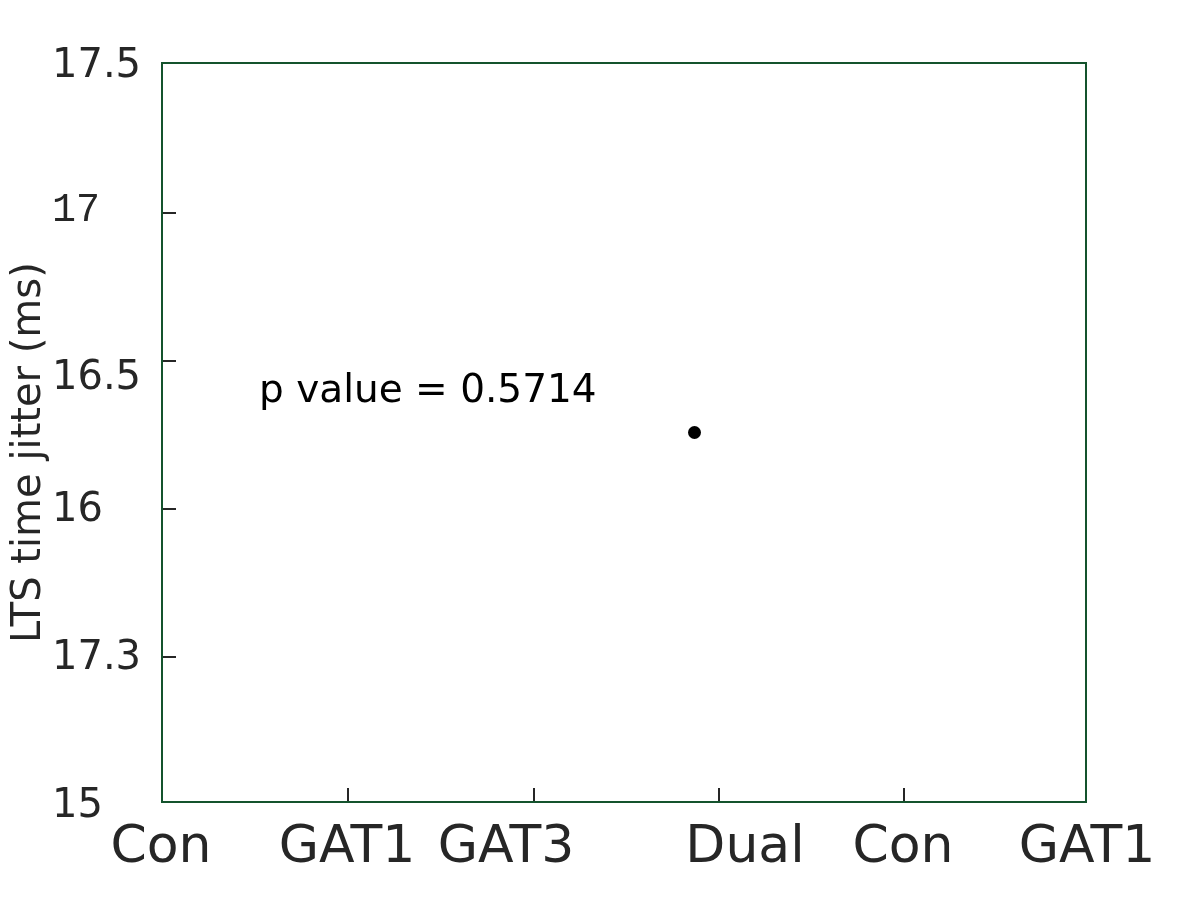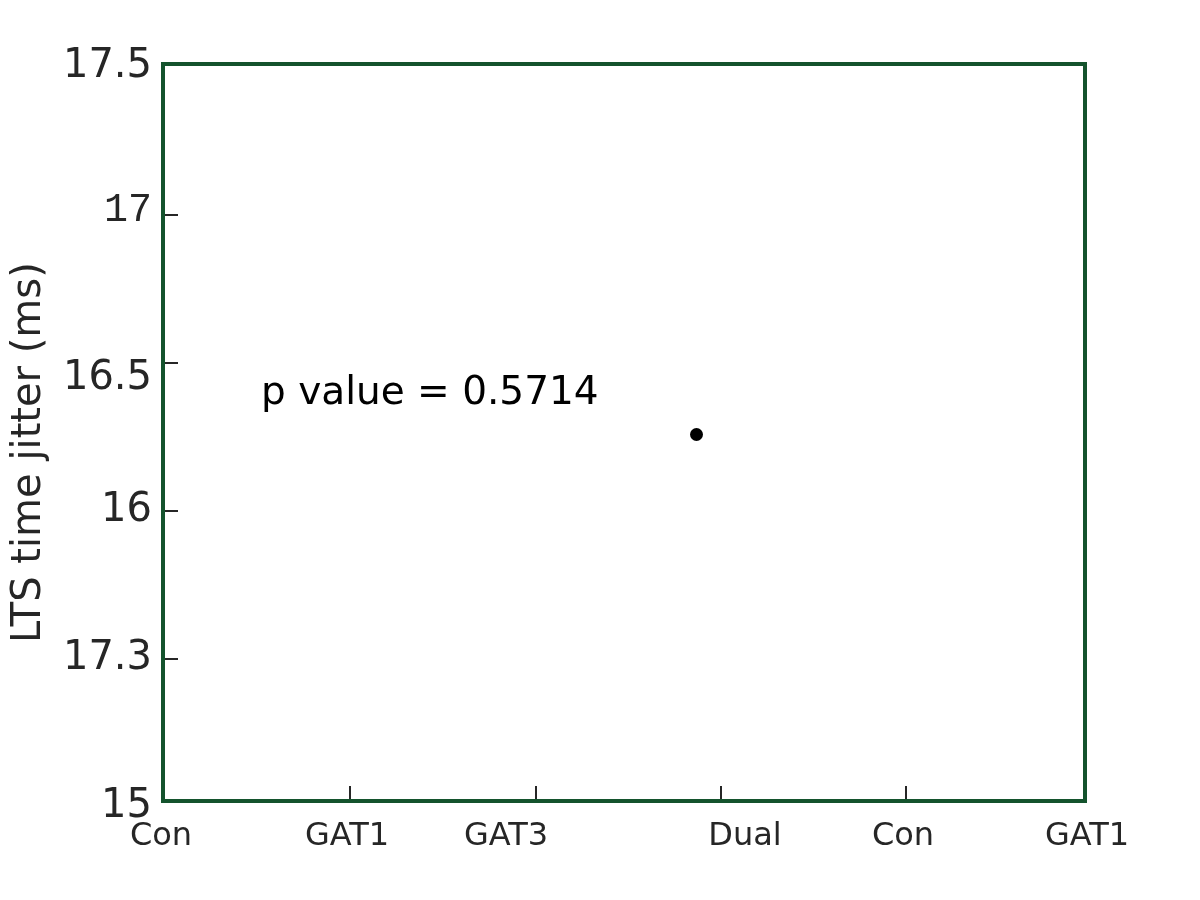--- a/index.html
+++ b/index.html
@@ -21,21 +21,21 @@
     background: #ffffff;
   }
 
   
   #plot-area {
     position: absolute;
     left: 161px;
     top: 62px;
     width: 926px;
     height: 741px;
-    border: 4px solid #14532d;
+    border: 2px solid #14532d;
     box-sizing: border-box;
     background: #ffffff;
   }
 
   
   .xtick {
     position: absolute;
     bottom: 0;
     width: 0;
     border-left: 2px solid #262626;
@@ -46,30 +46,30 @@
     left: 0;
     height: 0;
     border-top: 2px solid #262626;
     width: 13px;
   }
 
   
   .ytick-label {
     position: absolute;
     right: 1258px; 
-    text-align: right;
+    text-align: left;
     color: #262626;
     font-size: 40px;
     line-height: 1;
     white-space: nowrap;
   }
   .xtick-label {
     position: absolute;
     color: #262626;
-    font-size: 32px;
+    font-size: 52px;
     line-height: 1;
     white-space: nowrap;
     transform: translateX(-50%);
   }
 
   
   #ylabel {
     position: absolute;
     color: #262626;
     font-size: 40px;

